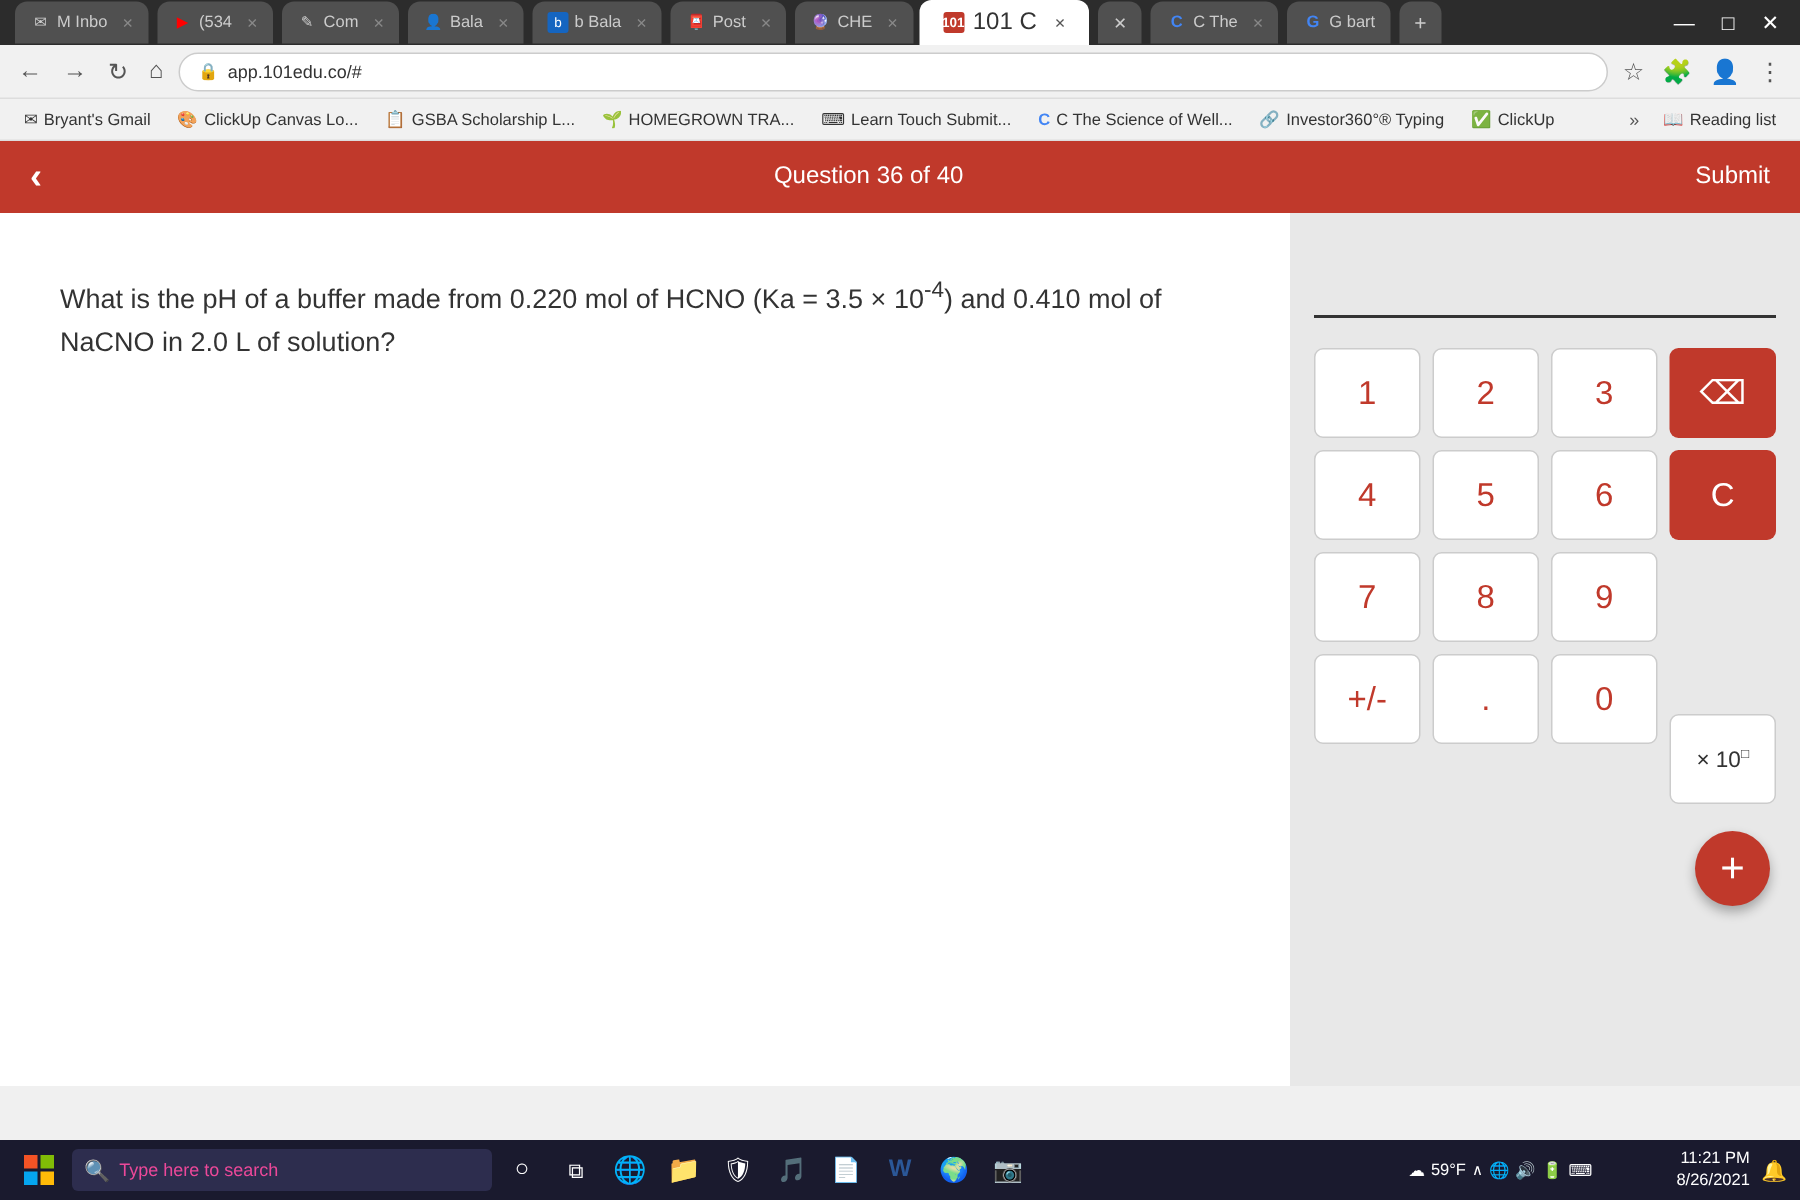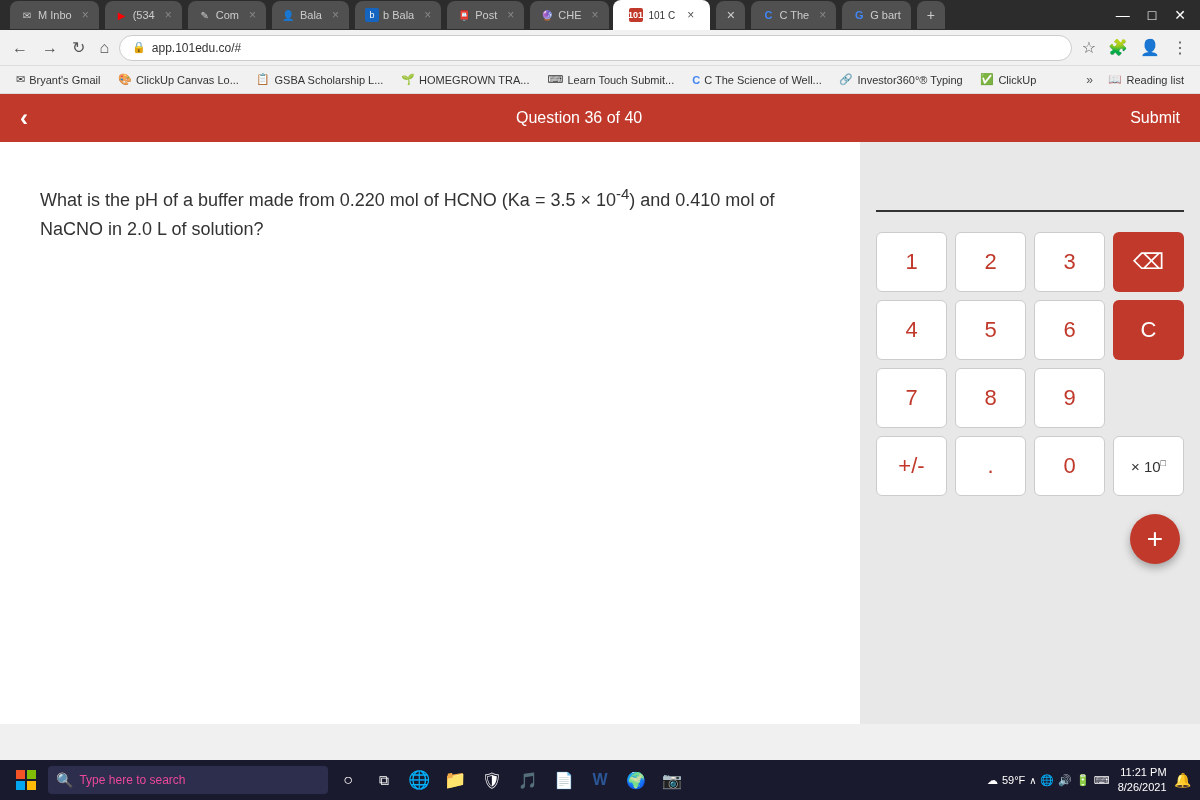--- a/index.html
+++ b/index.html
@@ -194,20 +194,21 @@
     .calc-btn-red {
       background: #c0392b;
       color: white;
       border: none;
     }
     .calc-btn-x10 {
       background: white;
       border: 1px solid #ccc;
       font-size: 15px;
       color: #333;
+      margin-top: 40px;
     }
 
     
     .fab-area {
       display: flex;
       justify-content: flex-end;
       padding: 8px 4px 0;
     }
     .fab-btn {
       width: 50px;
@@ -253,20 +254,21 @@
       margin-left: auto;
       display: flex;
       align-items: center;
       gap: 8px;
       color: white;
       font-size: 11px;
     }
     .systray-time {
       text-align: right;
       line-height: 1.4;
+      margin-left: 48px;
     }
     .systray-icons { display: flex; gap: 4px; align-items: center; }
   </style>
 </head>
 <body>
 
 <div class="title-bar">
   <div style="display:flex;align-items:center;gap:4px;flex:1;overflow:hidden;">
 
     <div class="tab-inactive">
@@ -299,21 +301,21 @@
       <span style="font-size:11px">Post</span>
       <span class="tab-close">×</span>
     </div>
     <div class="tab-inactive">
       <span class="tab-favicon">🔮</span>
       <span style="font-size:11px">CHE</span>
       <span class="tab-close">×</span>
     </div>
     <div class="tab-active">
       <span class="tab-favicon" style="background:#c0392b;color:white;border-radius:2px;padding:0 3px;font-size:9px;font-weight:bold">101</span>
-      <span style="font-size:10px;color:#333">101 C</span>
+      <span style="font-size:16px;color:#333">101 C</span>
       <span class="tab-close" style="color:#555">×</span>
     </div>
     <div class="tab-inactive">
       <span style="font-size:11px;color:#ccc">✕</span>
     </div>
     <div class="tab-inactive">
       <span class="tab-favicon" style="color:#4285f4;font-weight:bold;font-size:11px">C</span>
       <span style="font-size:11px">C The</span>
       <span class="tab-close">×</span>
     </div>

